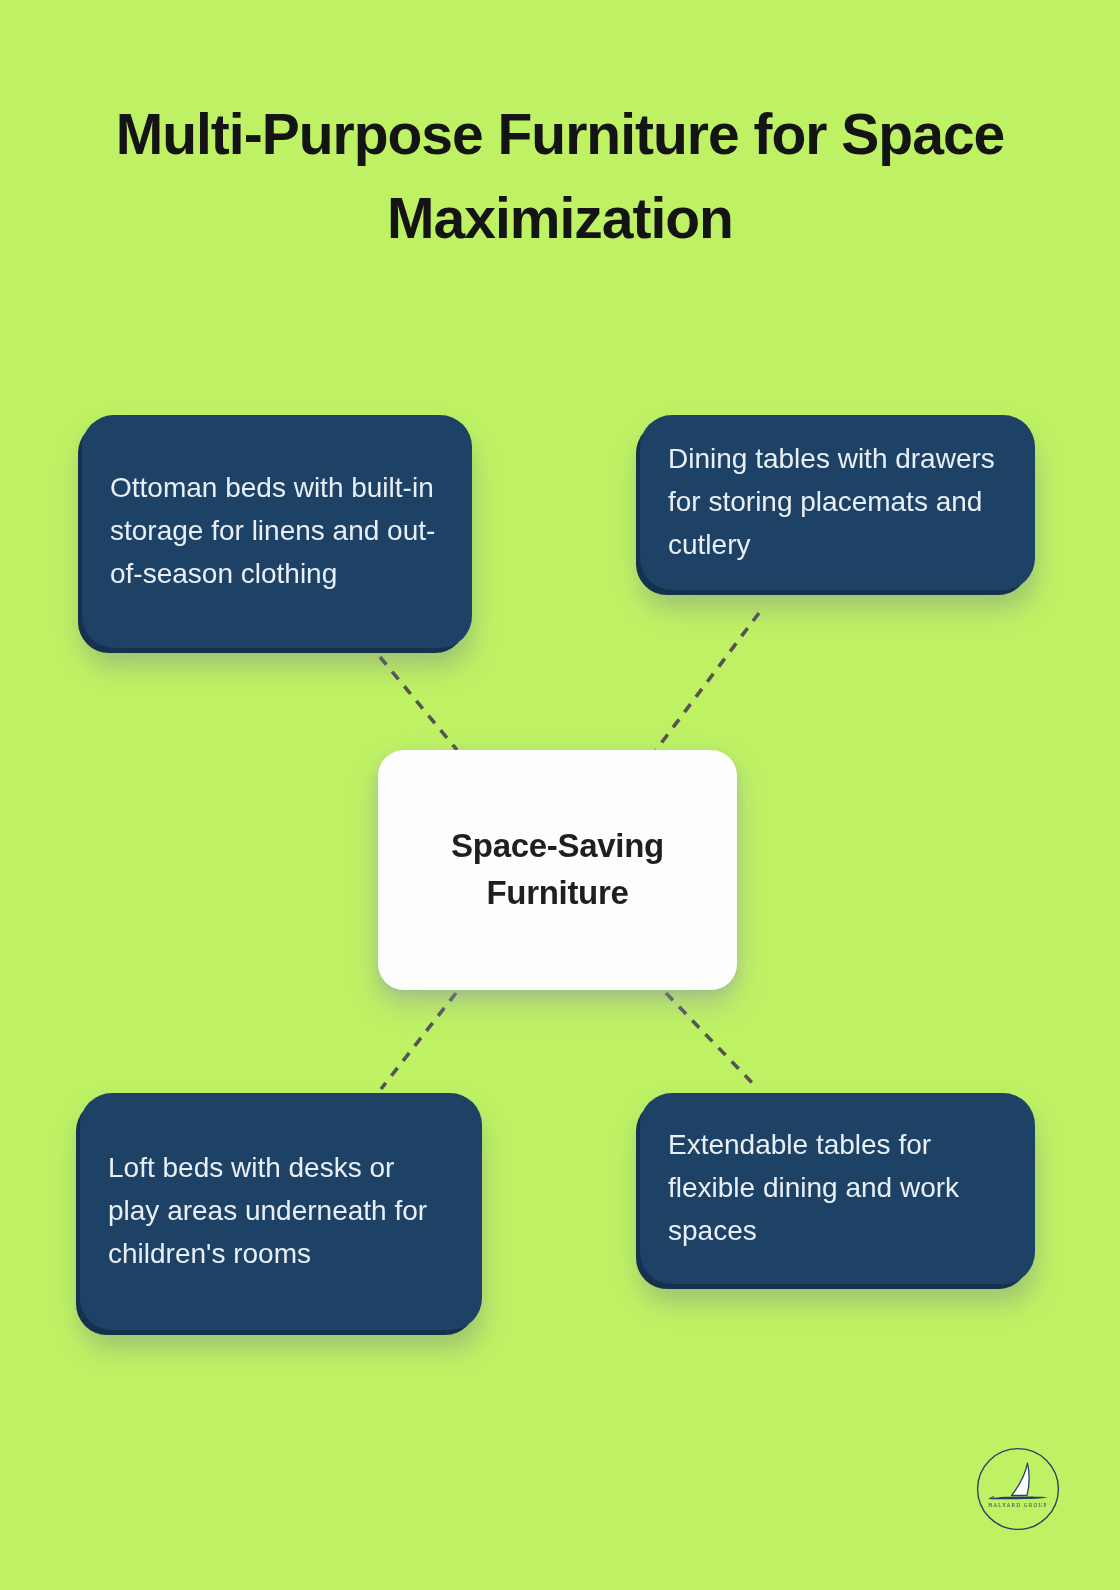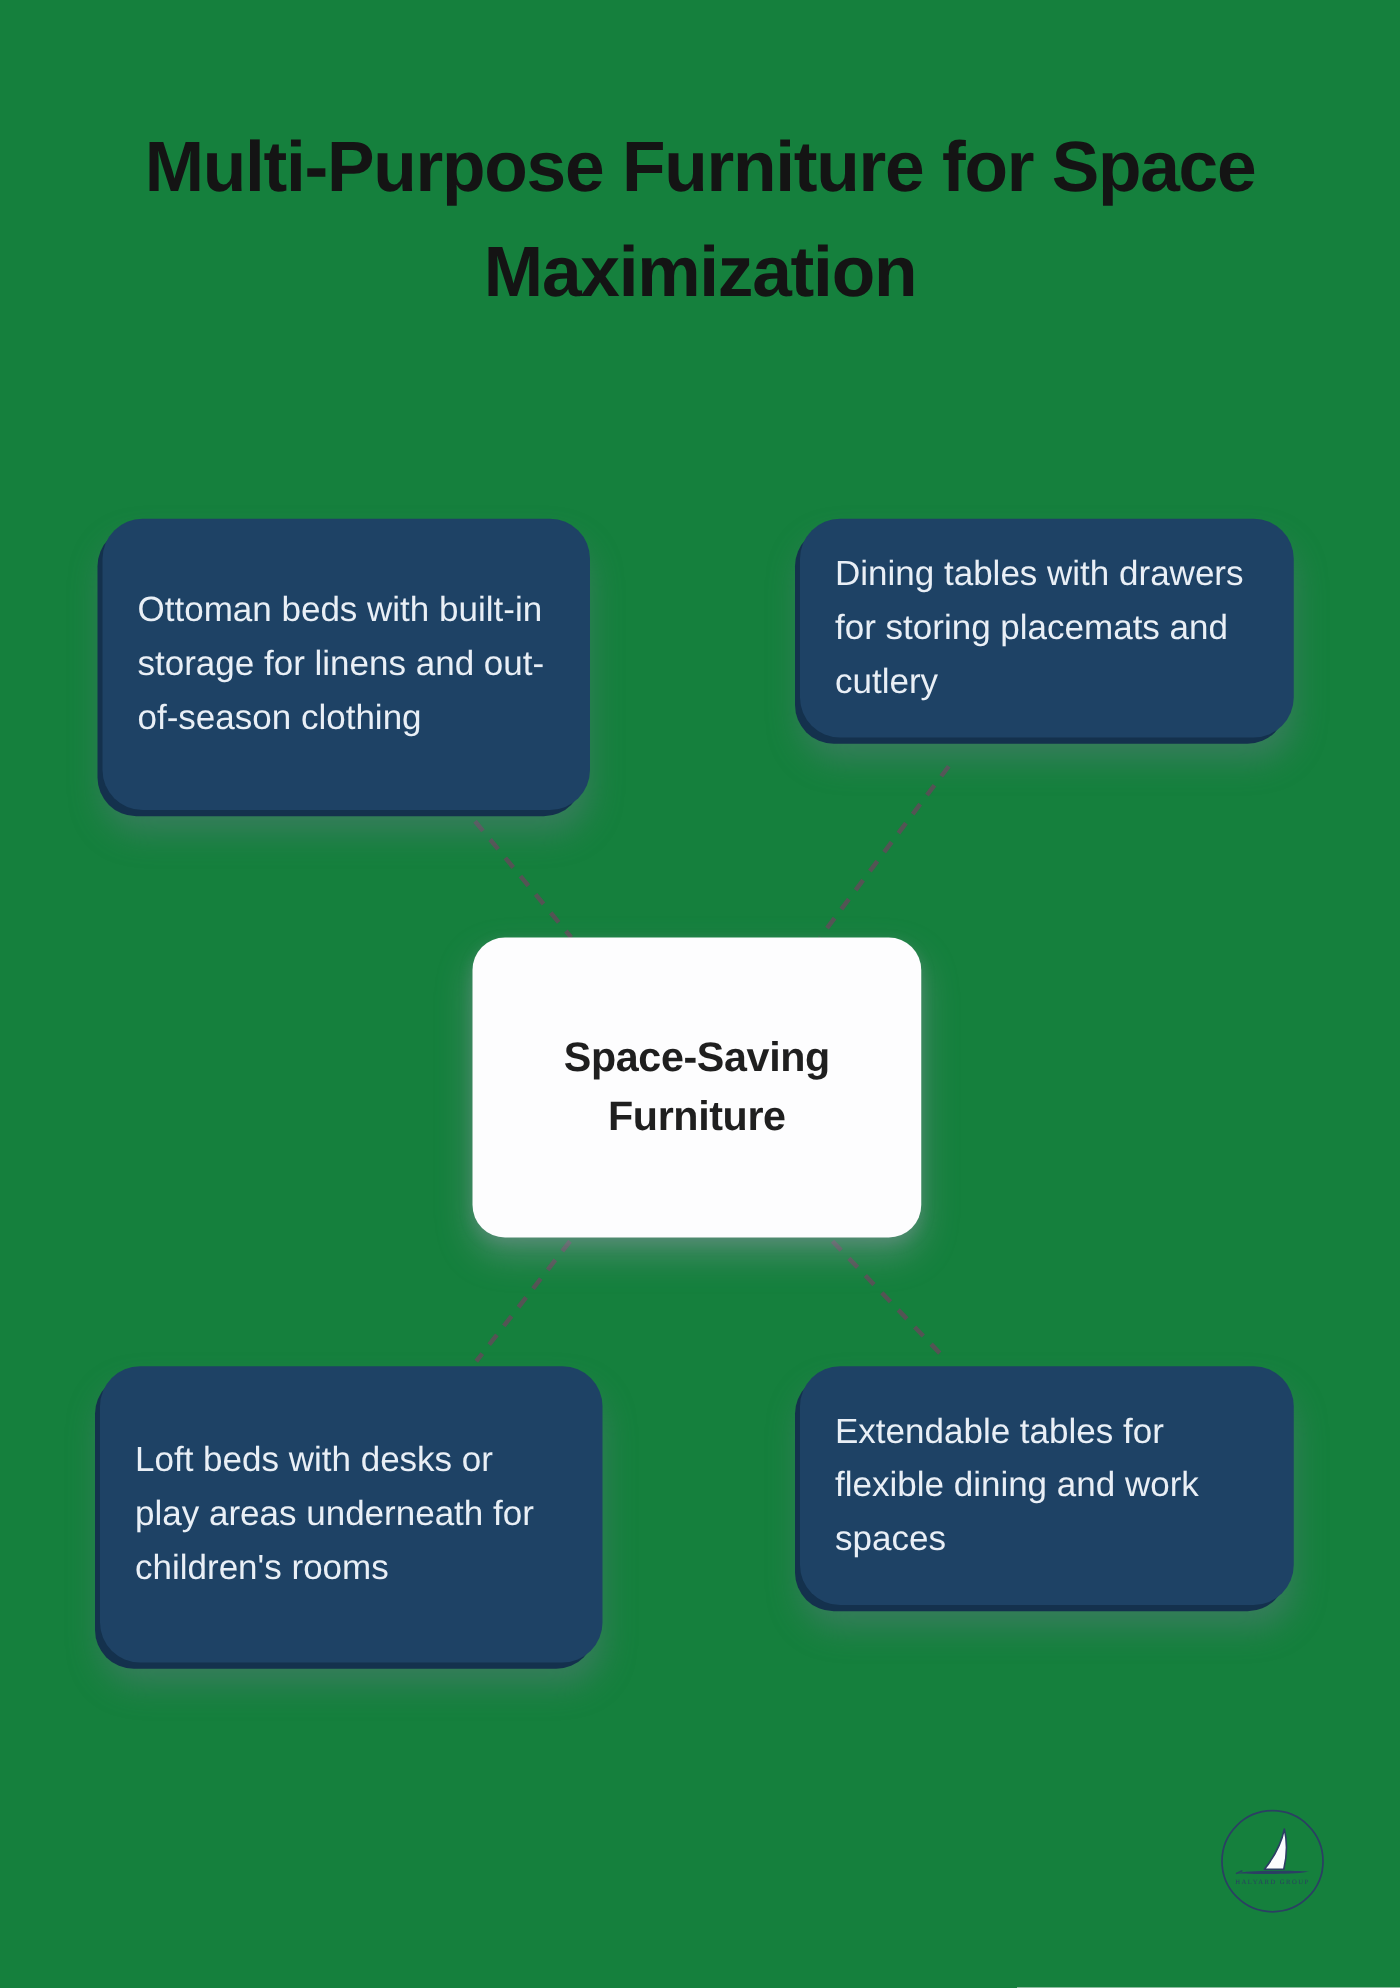--- a/index.html
+++ b/index.html
@@ -6,21 +6,21 @@
     margin: 0;
     padding: 0;
     background: #e9ebed;
     font-family: "Liberation Sans", "DejaVu Sans", sans-serif;
   }
   .canvas {
     position: relative;
     width: 1120px;
     height: 1590px;
     margin: 0 auto;
-    background: #15803d;
+    background: #bef264;
     overflow: hidden;
   }
   .page-title {
     position: absolute;
     top: 92px;
     left: 50%;
     transform: translateX(-50%);
     width: 920px;
     margin: 0;
     text-align: center;

